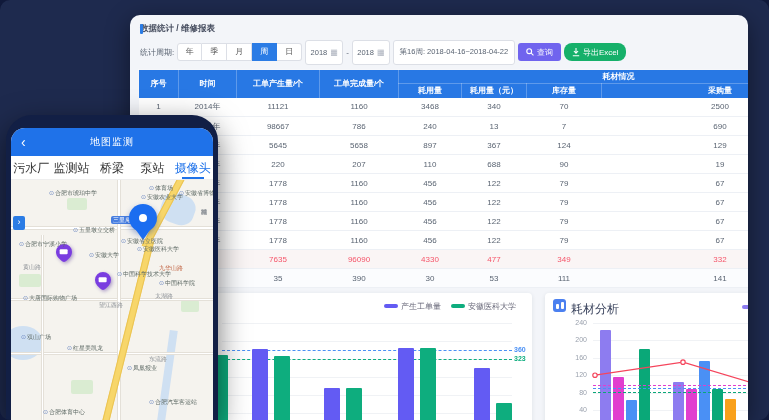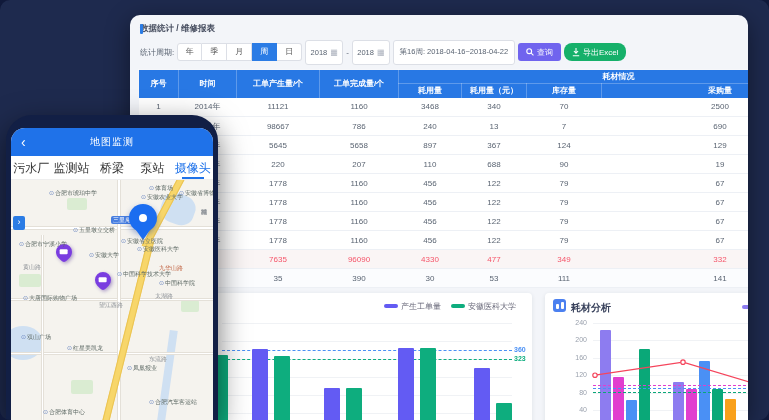--- a/index.html
+++ b/index.html
@@ -36,21 +36,21 @@
   .card{position:absolute;top:278px;background:#fff;border-radius:4px;box-shadow:0 1px 4px rgba(31,45,61,.1);overflow:hidden;height:142px;}
   #cardL{left:8px;width:394px;}
   #cardR{left:415px;width:228px;}
   .grid{position:absolute;height:1px;background:#f0f2f5;}
   .dash{position:absolute;height:0;border-top:1px dashed;}
   .bar{position:absolute;border-radius:1px 1px 0 0;}
   .legend{position:absolute;top:8px;right:16px;display:flex;gap:10px;align-items:center;font-size:8px;color:#667;}
   .lchip{display:inline-block;width:14px;height:4px;border-radius:2px;margin-right:3px;vertical-align:1px;}
   .reflab{position:absolute;font-size:7px;font-weight:bold;}
   .ytick{position:absolute;font-size:7px;color:#9aa1ad;width:20px;text-align:right;}
-  .ctitle{position:absolute;left:26px;top:8px;font-size:10px;color:#39425c;font-weight:bold;}
+  .ctitle{position:absolute;left:26px;top:8px;font-size:12px;color:#39425c;font-weight:normal;}
   .cicon{position:absolute;left:8px;top:6px;width:13px;height:13px;border-radius:3px;background:#4b80f0;}
   .cicon i{position:absolute;background:#fff;width:3px;border-radius:1px;}
 
   
   #phone{position:absolute;left:6px;top:115px;width:212px;height:305px;background:#121f45;
          border-radius:26px 26px 0 0;padding:13px 5px 0 5px;box-shadow:0 10px 30px rgba(0,0,0,.55);z-index:5;}
   #screen{width:202px;height:292px;background:#fff;border-radius:14px 14px 0 0;overflow:hidden;display:flex;flex-direction:column;}
   .phead{height:28px;background:#1f72e9;color:#fff;position:relative;display:flex;align-items:center;justify-content:center;font-size:10px;letter-spacing:1px;}
   .back{position:absolute;left:10px;font-size:14px;line-height:1;cursor:pointer;}
   .ptabs{height:24px;display:flex;border-bottom:1px solid #eee;background:#fff;}

